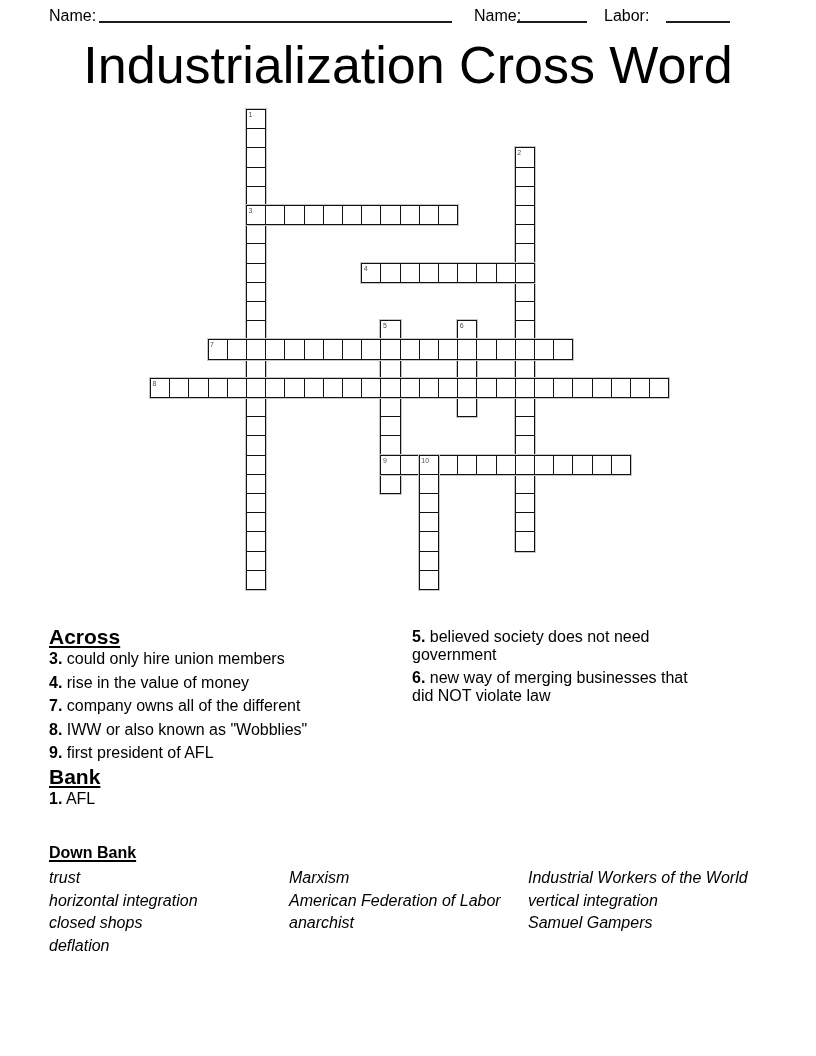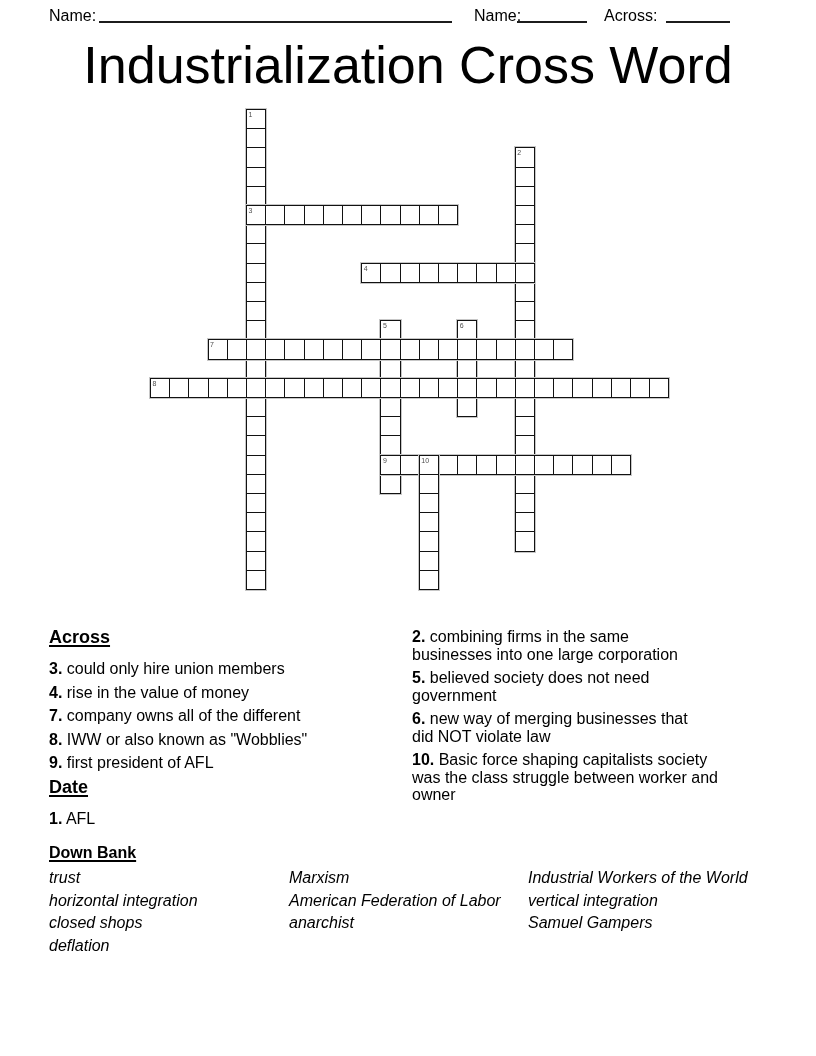--- a/index.html
+++ b/index.html
@@ -38,21 +38,21 @@
   }
   .cellnum {
     position: absolute; top: 0px; left: 1.5px;
     font-size: 7px; line-height: 9px; color: #4d4d4d;
   }
 
   
   #clues-left  { position: absolute; left: 49px;  top: 628px; width: 365px; }
   #clues-right { position: absolute; left: 412px; top: 628px; width: 385px; }
   .clue-header {
-    font-size: 18px; font-weight: bold; line-height: 18px; margin-bottom: 14px;
+    font-size: 21px; font-weight: bold; line-height: 18px; margin-bottom: 4px;
     text-decoration: underline; text-decoration-thickness: 1.5px; text-underline-offset: 2px;
     width: -moz-fit-content; width: fit-content;
   }
   .clue { margin-bottom: 6px; }
   .clue-line { font-size: 16px; line-height: 17.5px; white-space: nowrap; }
   .clue-num { font-weight: bold; }
 
   
   #wordbank { position: absolute; left: 49px; top: 844px; width: 745px; height: 130px; }
   .wb-header {
@@ -66,21 +66,21 @@
   .wb-col-3 { left: 479px; }
   .wb-item { font-size: 16px; line-height: 22.7px; white-space: nowrap; }
 </style>
 </head>
 <body>
 
 <span class="hdr-label" id="name-label">Name:</span>
 <div class="hdr-line" id="name-line"></div>
 <span class="hdr-label" id="date-label">Name:</span>
 <div class="hdr-line" id="date-line"></div>
-<span class="hdr-label" id="period-label">Across:</span>
+<span class="hdr-label" id="period-label">Labor:</span>
 <div class="hdr-line" id="period-line"></div>
 
 <div class="title">Industrialization Cross Word</div>
 
 <div id="grid">
     <div class="word" style="left: 96px; top: 0px; width: 20.2px; height: 481px;">
       <div class="cell" style="left: 0px; top: 0px; width: 20.2px; height: 20.2px;">
         <span class="cellnum">1</span>
       </div>
       <div class="cell" style="left: 0px; top: 19.2px; width: 20.2px; height: 20.2px;"></div>
@@ -277,42 +277,33 @@
     </div>
     <div class="clue">
       <div class="clue-line"><span class="clue-num">7.</span> company owns all of the different</div>
     </div>
     <div class="clue">
       <div class="clue-line"><span class="clue-num">8.</span> IWW or also known as "Wobblies"</div>
     </div>
     <div class="clue">
       <div class="clue-line"><span class="clue-num">9.</span> first president of AFL</div>
     </div>
-    <div class="clue-header">Date</div>
+    <div class="clue-header">Bank</div>
     <div class="clue">
       <div class="clue-line"><span class="clue-num">1.</span> AFL</div>
     </div>
   </div>
 <div id="clues-right">
     <div class="clue">
-      <div class="clue-line"><span class="clue-num">2.</span> combining firms in the same</div>
-      <div class="clue-line">businesses into one large corporation</div>
-    </div>
-    <div class="clue">
       <div class="clue-line"><span class="clue-num">5.</span> believed society does not need</div>
       <div class="clue-line">government</div>
     </div>
     <div class="clue">
       <div class="clue-line"><span class="clue-num">6.</span> new way of merging businesses that</div>
       <div class="clue-line">did NOT violate law</div>
-    </div>
-    <div class="clue">
-      <div class="clue-line"><span class="clue-num">10.</span> Basic force shaping capitalists society</div>
-      <div class="clue-line">was the class struggle between worker and</div>
-      <div class="clue-line">owner</div>
     </div>
   </div>
 
 <div id="wordbank">
   <div class="wb-header">Down Bank</div>
   <div class="wb-col wb-col-1">
       <div class="wb-item">trust</div>
       <div class="wb-item">horizontal integration</div>
       <div class="wb-item">closed shops</div>
       <div class="wb-item">deflation</div>

